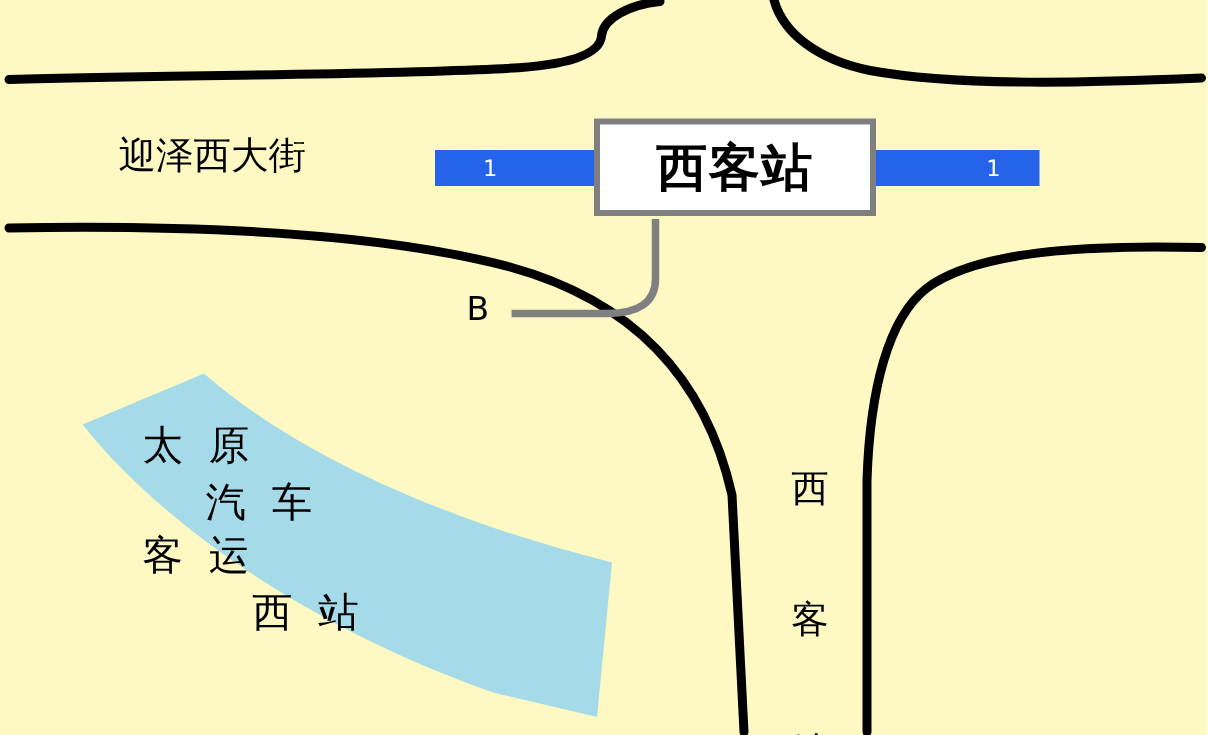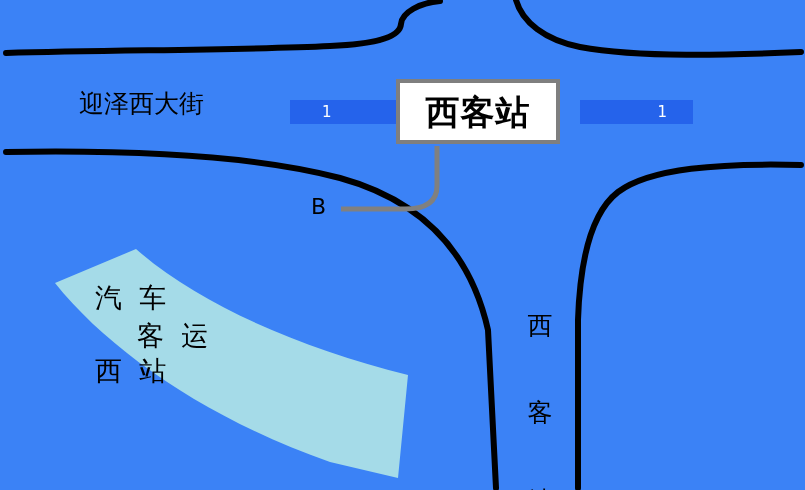--- a/index.html
+++ b/index.html
@@ -7,21 +7,21 @@
     padding: 0;
     background: #ffffff;
   }
   body {
     font-family: "DejaVu Sans", "Liberation Sans", sans-serif;
   }
   #map-canvas {
     position: relative;
     width: 805px;
     height: 490px;
-    background: #3b82f6;
+    background: #fef9c3;
     overflow: hidden;
   }
   #map-svg {
     position: absolute;
     left: 0;
     top: 0;
     width: 805px;
     height: 490px;
   }
   .road-line {
@@ -105,21 +105,21 @@
     right: 26px;
     top: 3px;
     color: #ffffff;
     font-size: 15px;
     font-family: "DejaVu Sans", "Liberation Sans", sans-serif;
   }
   #station-sign {
     position: absolute;
     left: 396px;
     top: 79px;
-    width: 164px;
+    width: 188px;
     height: 65px;
     background: #ffffff;
     border: 4px solid #7f7f7f;
     box-sizing: border-box;
     display: flex;
     align-items: center;
     justify-content: center;
   }
   #station-sign .sign-text {
     font-size: 34px;
@@ -138,21 +138,21 @@
     color: #000000;
     line-height: 1;
   }
   #bus-terminal-label .tline {
     display: block;
     white-space: pre;
   }
   #bus-terminal-label .tline:nth-child(1) { margin-left: 0px;  margin-bottom: 11px; }
   #bus-terminal-label .tline:nth-child(2) { margin-left: 42px; margin-bottom: 8px; }
   #bus-terminal-label .tline:nth-child(3) { margin-bottom: 11px; }
-  #bus-terminal-label .tline:nth-child(4) { margin-left: 97px; text-decoration: underline; }
+  #bus-terminal-label .tline:nth-child(4) { margin-left: 73px; }
 </style>
 </head>
 <body>
 
 <div id="map-canvas">
 
   <svg id="map-svg" viewBox="0 0 805 490">
 
     <path class="block-poly" fill="#a5dbe8" d="M 136,249
              L 55,283
@@ -196,20 +196,21 @@
     <span class="line-num">1</span>
   </div>
 
   <div id="station-sign">
     <span class="sign-text">西客站</span>
   </div>
 
   <div class="lbl" id="exit-b-label">B</div>
 
   <div id="bus-terminal-label">
+    <span class="tline">太  原</span>
     <span class="tline">汽  车</span>
     <span class="tline">客  运</span>
     <span class="tline">西  站</span>
   </div>
 
   <div class="lbl" id="road-vertical-label">
     <span>西</span>
     <span>客</span>
     <span>站</span>
     

